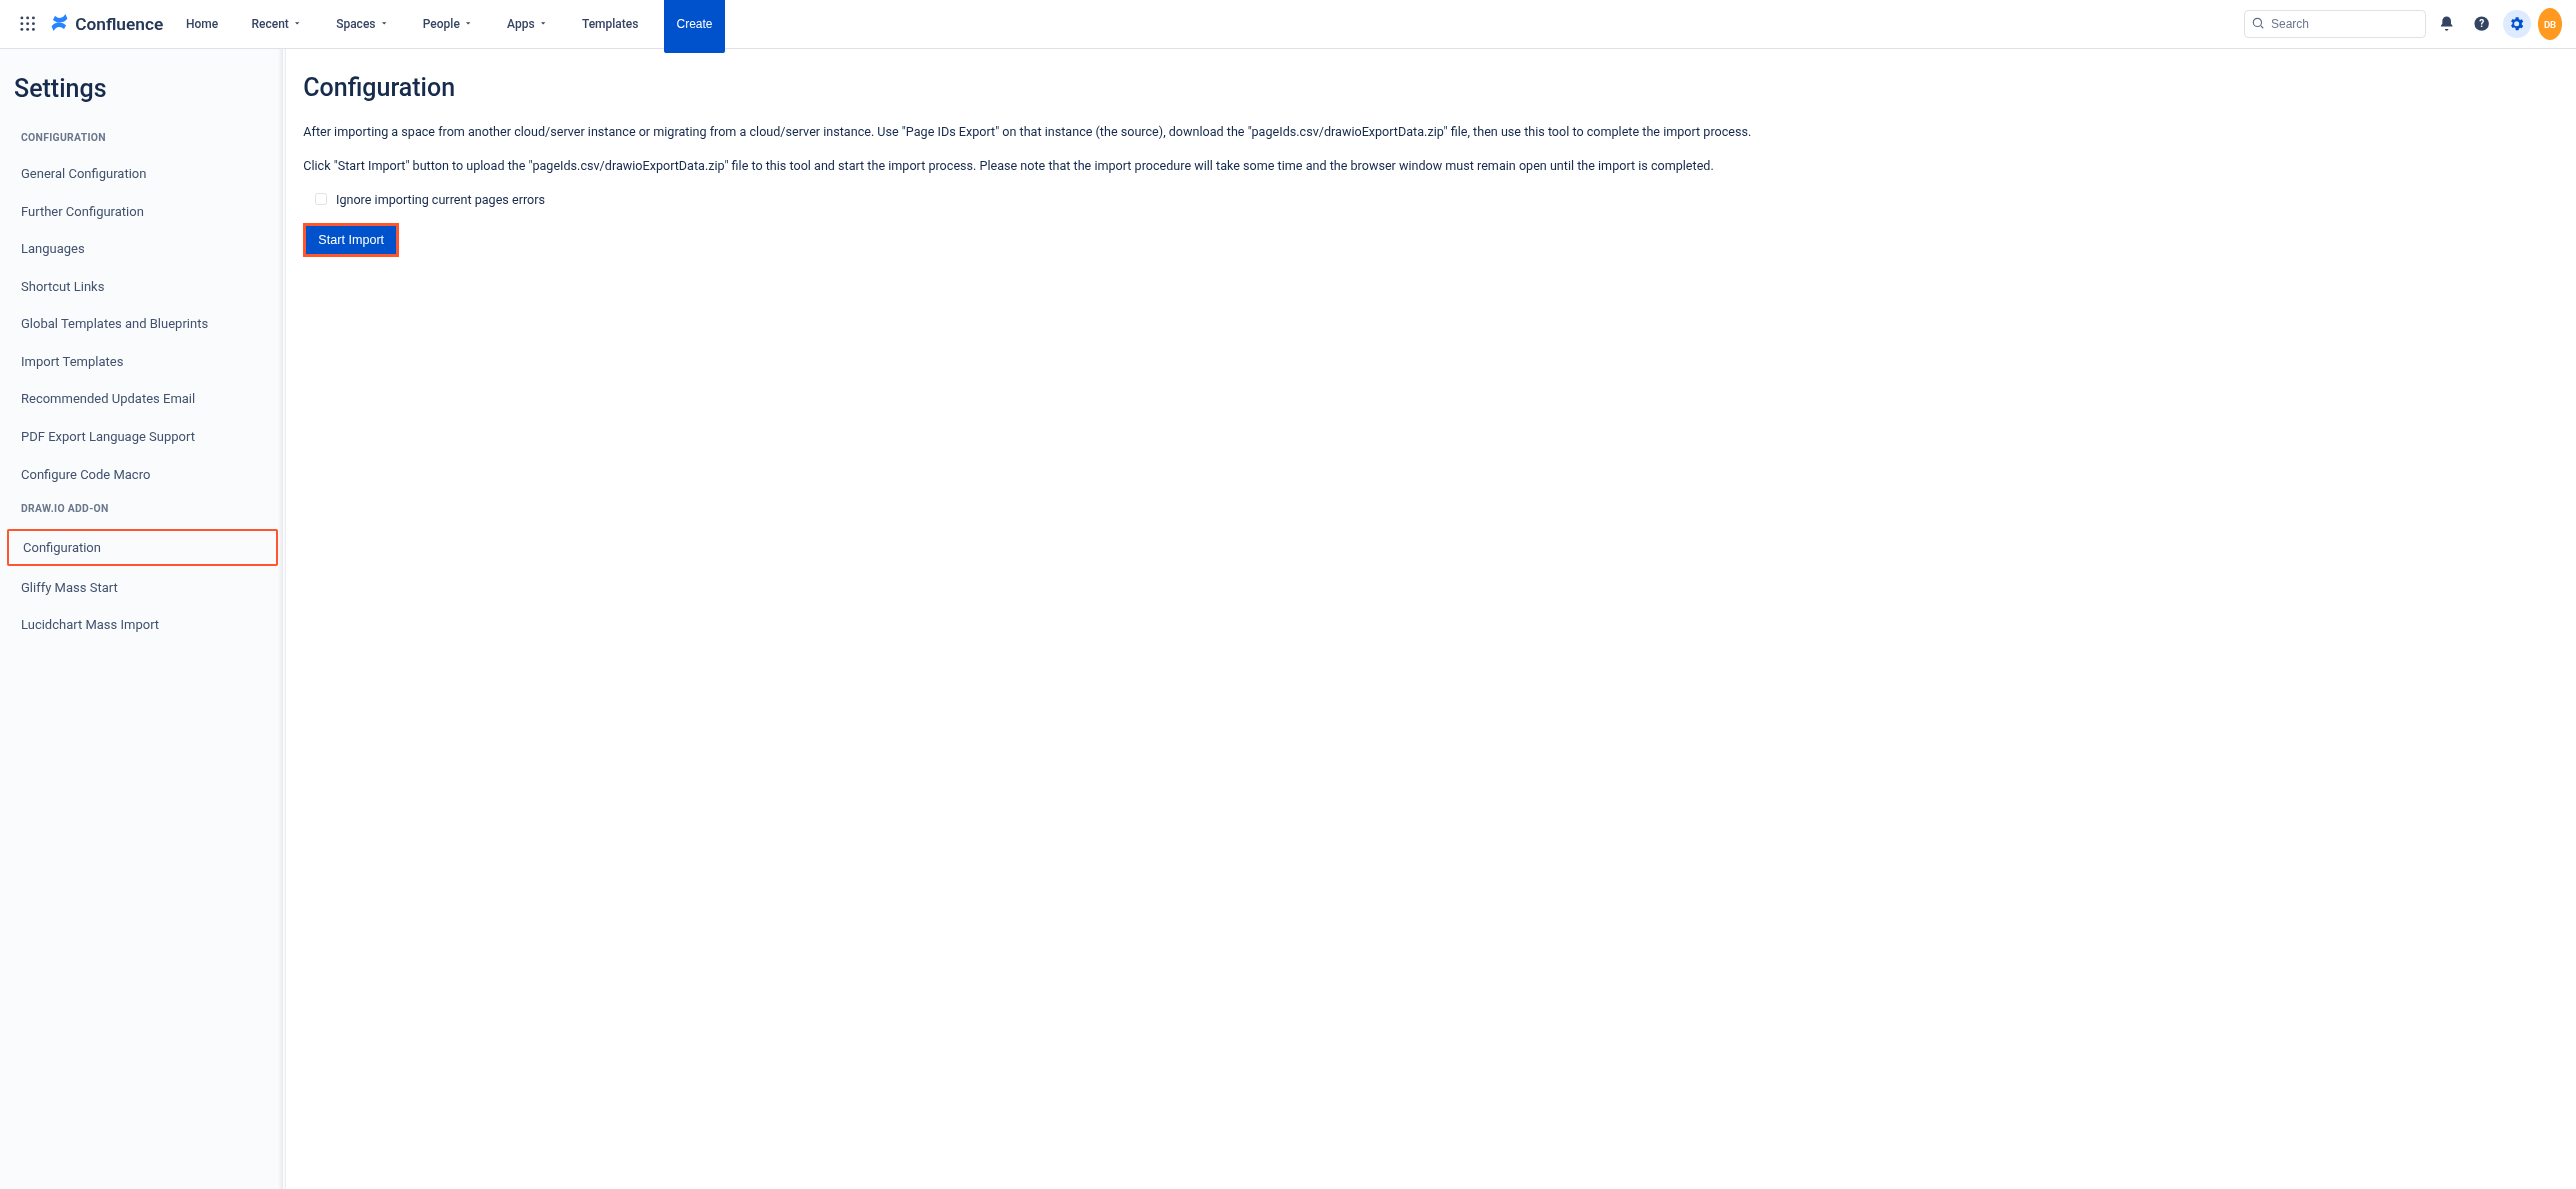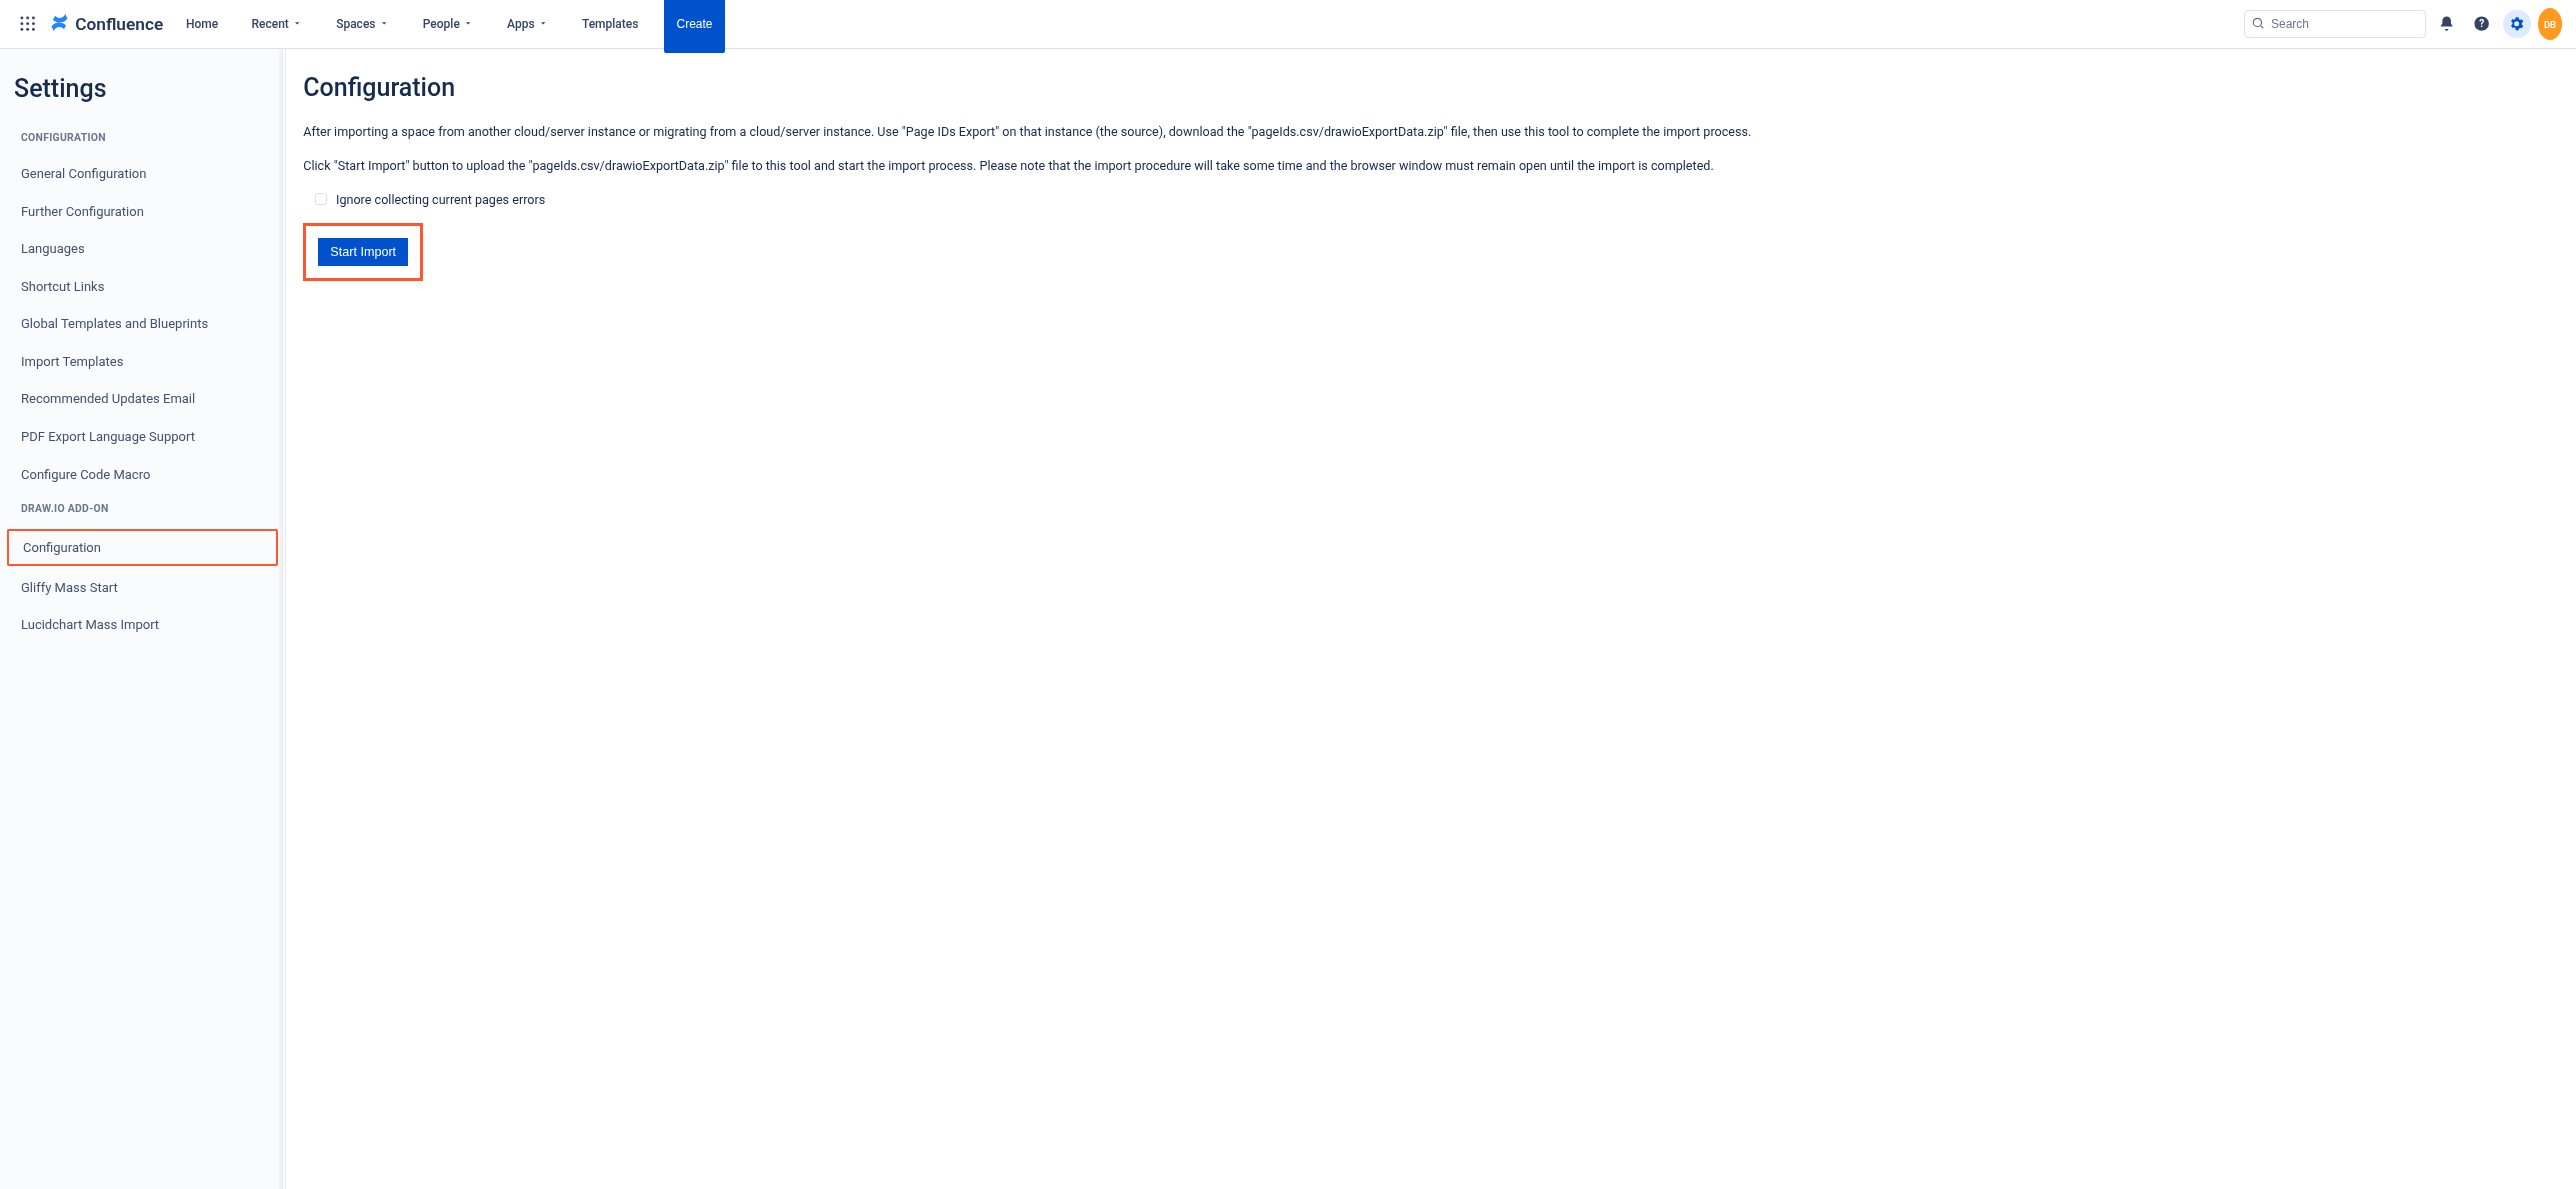--- a/index.html
+++ b/index.html
@@ -162,21 +162,21 @@
   }
   .checkbox-row .cb {
     width:12px; height:12px;
     border:1.7px solid #dfe1e6; border-radius:2.6px;
     display:inline-block;
   }
 
   .start-btn-wrap {
     display:inline-block;
     border:3.5px solid #FF5630;
-    padding:12px;
+    padding:0;
   }
   .start-btn {
     background:#0052CC; color:#fff;
     border:none; padding:7px 12px;
     font-size:12.6px; font-weight:500;
     cursor:pointer;
   }
 </style>
 </head>
 <body>
@@ -292,21 +292,21 @@
     <h1>Configuration</h1>
 
 
     <div class="desc">
       <p>After importing a space from another cloud/server instance or migrating from a cloud/server instance. Use "Page IDs Export" on that instance (the source), download the "pageIds.csv/drawioExportData.zip" file, then use this tool to complete the import process.</p>
       <p>Click "Start Import" button to upload the "pageIds.csv/drawioExportData.zip" file to this tool and start the import process. Please note that the import procedure will take some time and the browser window must remain open until the import is completed.</p>
     </div>
 
     <label class="checkbox-row">
       <span class="cb"></span>
-      <span>Ignore collecting current pages errors</span>
+      <span>Ignore importing current pages errors</span>
     </label>
 
     <span class="start-btn-wrap">
       <button class="start-btn">Start Import</button>
     </span>
   </main>
 </div>
 
 
 </body></html>

